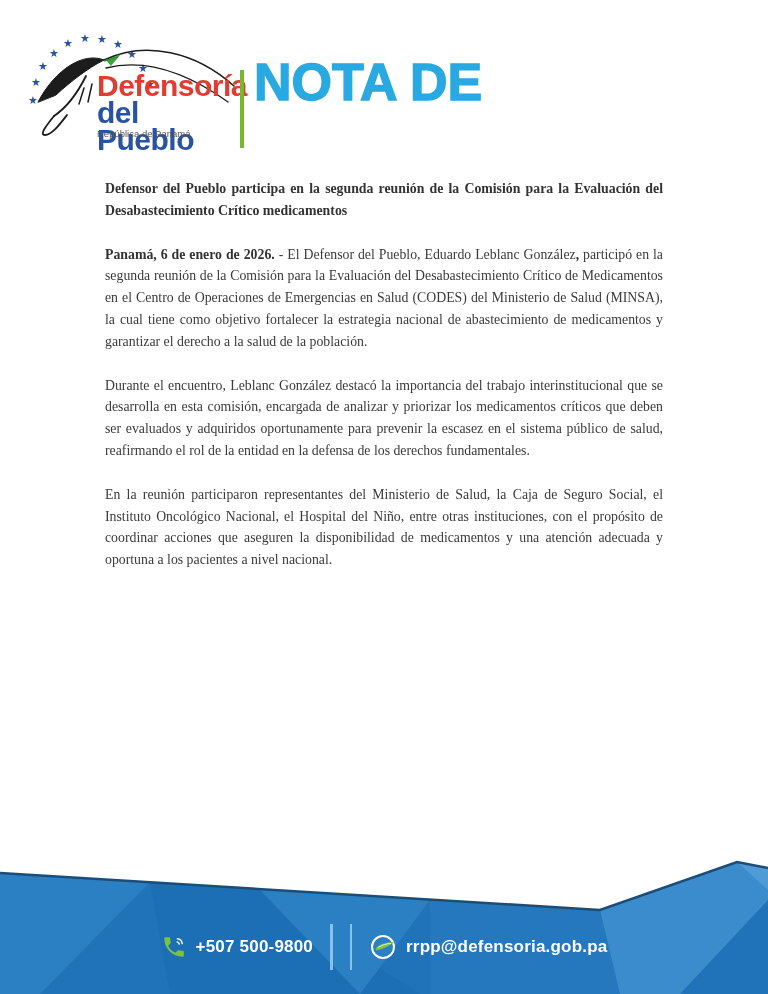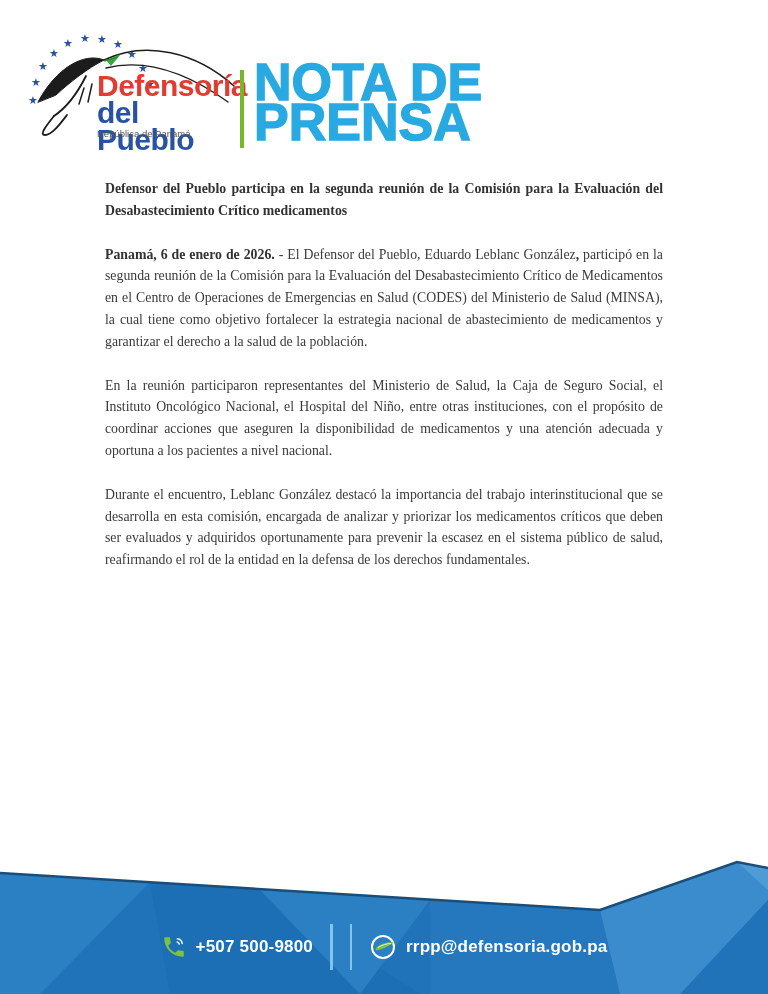--- a/index.html
+++ b/index.html
@@ -75,30 +75,29 @@
     <div class="logo-name">
       <div class="l1">Defensoría</div>
       <div class="l2">del Pueblo</div>
     </div>
     <div class="logo-sub">República de Panamá</div>
 
     <div class="logo-divider"></div>
 
     <div class="banner">
       <div>NOTA DE</div>
-      <div>PRENSA</div>
     </div>
   </div>
 
   <div class="article">
     <h1>Defensor del Pueblo participa en la segunda reunión de la Comisión para la Evaluación del Desabastecimiento Crítico medicamentos</h1>
     <div>
         <p><strong>Panamá, 6 de enero de 2026.</strong> - El Defensor del Pueblo, Eduardo Leblanc González<strong>,</strong> participó en la segunda reunión de la Comisión para la Evaluación del Desabastecimiento Crítico de Medicamentos en el Centro de Operaciones de Emergencias en Salud (CODES) del Ministerio de Salud (MINSA), la cual tiene como objetivo fortalecer la estrategia nacional de abastecimiento de medicamentos y garantizar el derecho a la salud de la población.</p>
+        <p>Durante el encuentro, Leblanc González destacó la importancia del trabajo interinstitucional que se desarrolla en esta comisión, encargada de analizar y priorizar los medicamentos críticos que deben ser evaluados y adquiridos oportunamente para prevenir la escasez en el sistema público de salud, reafirmando el rol de la entidad en la defensa de los derechos fundamentales.</p>
         <p>En la reunión participaron representantes del Ministerio de Salud, la Caja de Seguro Social, el Instituto Oncológico Nacional, el Hospital del Niño, entre otras instituciones, con el propósito de coordinar acciones que aseguren la disponibilidad de medicamentos y una atención adecuada y oportuna a los pacientes a nivel nacional.</p>
-        <p>Durante el encuentro, Leblanc González destacó la importancia del trabajo interinstitucional que se desarrolla en esta comisión, encargada de analizar y priorizar los medicamentos críticos que deben ser evaluados y adquiridos oportunamente para prevenir la escasez en el sistema público de salud, reafirmando el rol de la entidad en la defensa de los derechos fundamentales.</p>
       </div>
   </div>
 
   <div class="footer">
     <svg class="footer-bg" viewBox="0 0 768 134" preserveAspectRatio="none">
       <polygon points="0,13 600,50 737,2 768,8 768,134 0,134" fill="#2072B9"></polygon>
       <polygon points="0,13 150,22 40,134 0,134" fill="#2B80C4"></polygon>
       <polygon points="150,22 260,30 420,134 170,134" fill="#1C6FB4"></polygon>
       <polygon points="260,30 430,40 360,134" fill="#2B80C4"></polygon>
       <polygon points="430,40 600,50 620,134 430,134" fill="#2578BD"></polygon>

